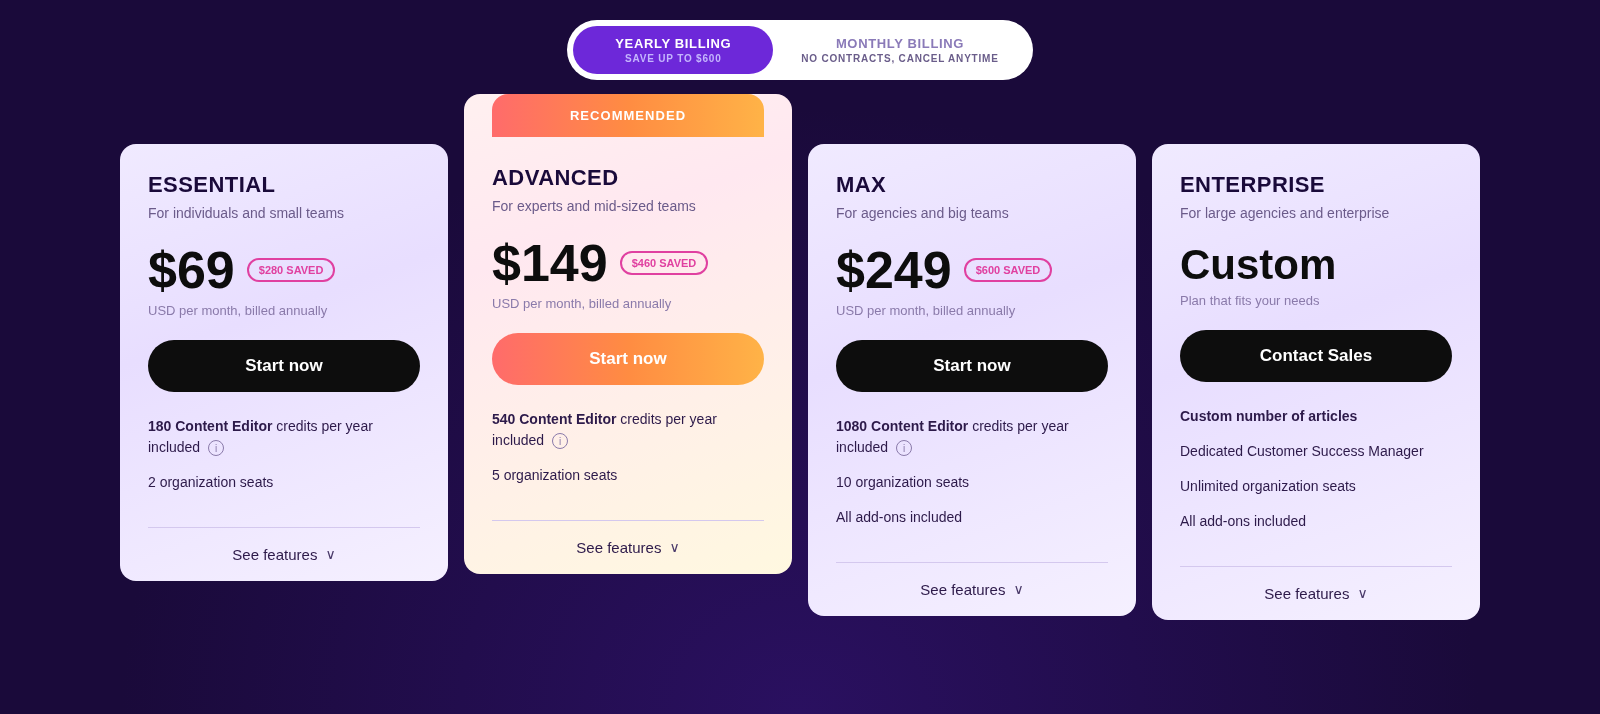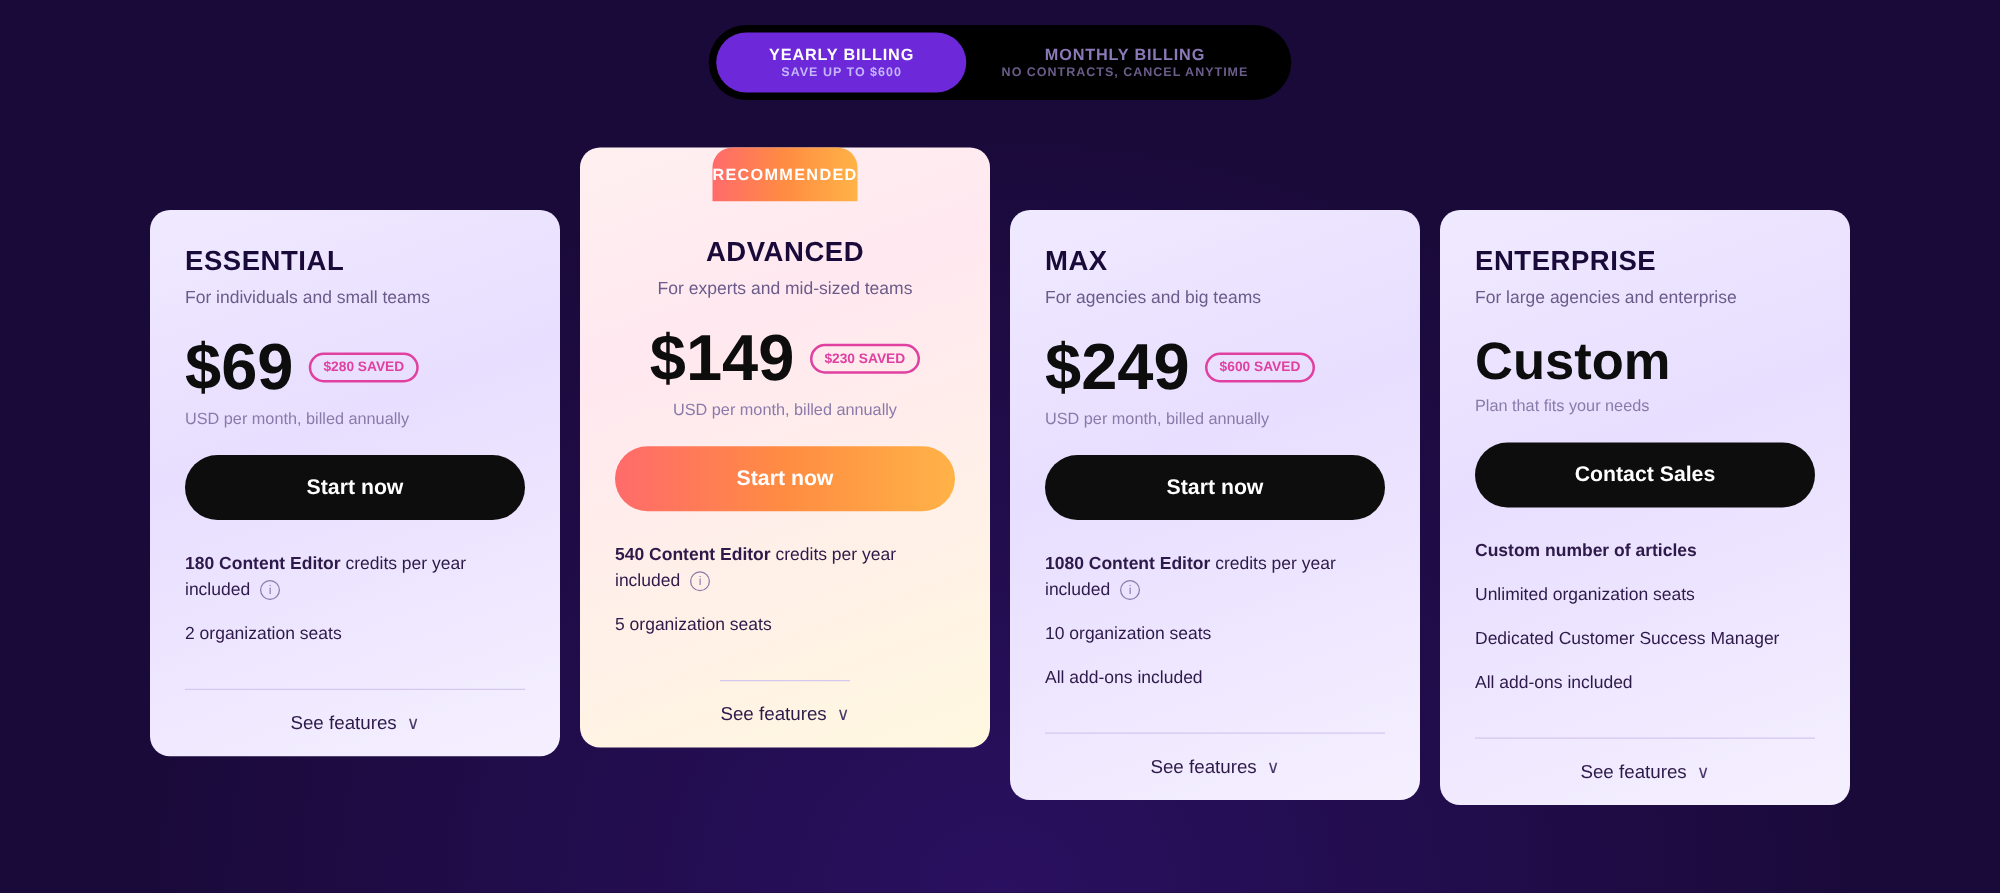--- a/index.html
+++ b/index.html
@@ -12,24 +12,24 @@
       display: flex;
       flex-direction: column;
       align-items: center;
       padding: 20px 20px 30px;
     }
 
     
     .billing-toggle {
       display: flex;
       align-items: center;
-      background: #000000;
+      background: #ffffff;
       border-radius: 50px;
       padding: 6px;
-      margin-bottom: 48px;
+      margin-bottom: 24px;
       gap: 0;
     }
 
     .billing-option {
       padding: 10px 28px;
       border-radius: 50px;
       cursor: pointer;
       text-align: center;
       min-width: 200px;
     }
@@ -82,21 +82,20 @@
       overflow: visible;
       display: flex;
       flex-direction: column;
       margin-top: 40px;
     }
 
     .plan-card.recommended-card {
       background: linear-gradient(160deg, #fff0f0 0%, #ffe8f0 30%, #fff8e0 100%);
       padding-top: 0;
       margin-top: -10px;
-      align-items: center;
     }
 
     
     .recommended-banner {
       background: linear-gradient(90deg, #ff6b6b, #ff8c42, #ffb347);
       text-align: center;
       padding: 14px 0;
       border-radius: 16px 16px 0 0;
       font-size: 13px;
       font-weight: 700;
@@ -268,21 +267,21 @@
       <span class="chevron">∨</span>
     </div>
   </div>
 
   <div class="plan-card recommended-card">
     <div class="recommended-banner">RECOMMENDED</div>
     <div class="plan-name">ADVANCED</div>
     <div class="plan-description">For experts and mid-sized teams</div>
     <div class="price-row">
       <span class="price-amount">$149</span>
-      <span class="savings-badge">$230 SAVED</span>
+      <span class="savings-badge">$460 SAVED</span>
     </div>
     <div class="price-period">USD per month, billed annually</div>
     <button class="btn-start btn-gradient">Start now</button>
     <div class="features-list">
       <div class="feature-item">
         <strong>540 Content Editor</strong> credits per year included
         <span class="info-icon">i</span>
       </div>
       <div class="feature-item">5 organization seats</div>
     </div>
@@ -320,22 +319,22 @@
     <div class="plan-description">For large agencies and enterprise</div>
     <div class="price-row">
       <span class="price-amount custom">Custom</span>
     </div>
     <div class="price-period">Plan that fits your needs</div>
     <button class="btn-start btn-dark">Contact Sales</button>
     <div class="features-list">
       <div class="feature-item">
         <strong>Custom number of articles</strong>
       </div>
+      <div class="feature-item">Dedicated Customer Success Manager</div>
       <div class="feature-item">Unlimited organization seats</div>
-      <div class="feature-item">Dedicated Customer Success Manager</div>
       <div class="feature-item">All add-ons included</div>
     </div>
     <div class="see-features">
       <span>See features</span>
       <span class="chevron">∨</span>
     </div>
   </div>
 
 </div>
 

